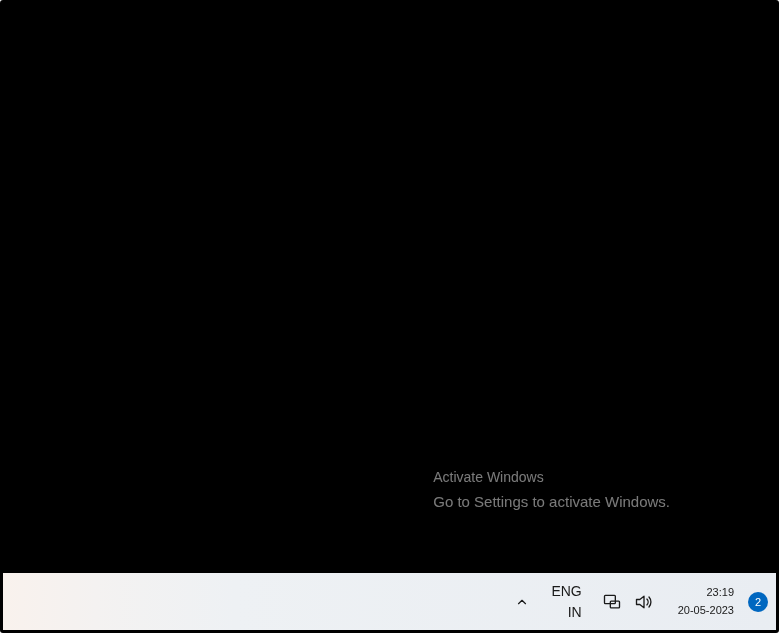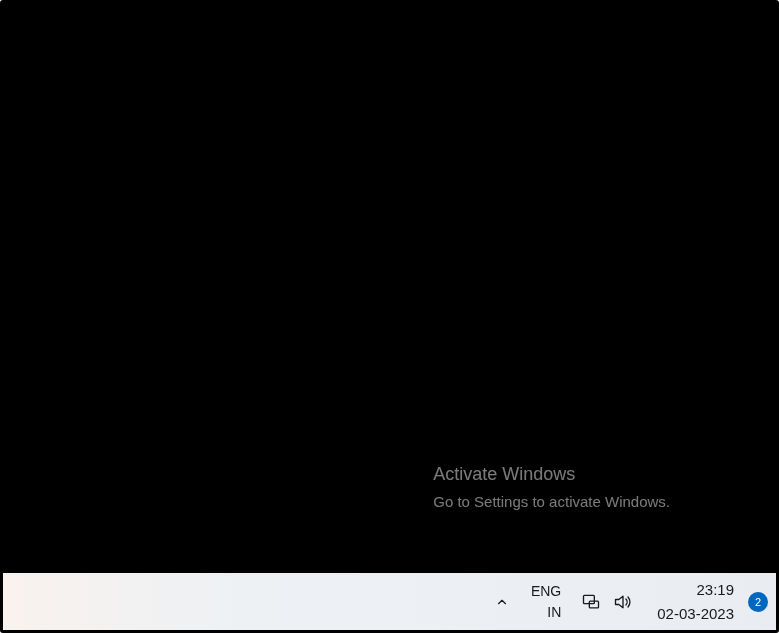--- a/index.html
+++ b/index.html
@@ -32,21 +32,21 @@
       bottom: 60px;
       background: #000;
     }
     .watermark {
       position: absolute;
       right: 106px;
       bottom: 63px;
       color: rgba(255,255,255,0.48);
     }
     .watermark-title {
-      font-size: 18px;
+      font-size: 14px;
       font-weight: 400;
       margin-bottom: 4px;
     }
     .watermark-sub {
       font-size: 15px;
       font-weight: 400;
       margin-top: 8px;
     }
     .taskbar {
       position: absolute;
@@ -96,21 +96,21 @@
       width: 20px;
       height: 20px;
       stroke: #1a1a1a;
       fill: none;
     }
     .clock {
       display: flex;
       flex-direction: column;
       align-items: flex-end;
       justify-content: center;
-      font-size: 15px;
+      font-size: 11px;
       line-height: 1.55;
       cursor: pointer;
       padding: 0 2px 0 8px;
     }
     .notif-badge {
       width: 20px;
       height: 20px;
       border-radius: 50%;
       background: #0067c0;
       color: #fff;
@@ -154,20 +154,20 @@
     </svg>
     <svg viewBox="0 0 24 24" stroke-width="1.6" stroke-linecap="round" stroke-linejoin="round">
       <polygon points="3 9 7 9 12 5 12 19 7 15 3 15 3 9"></polygon>
       <path d="M15.5 8.5a5 5 0 0 1 0 7"></path>
       <path d="M18 6a9 9 0 0 1 0 12"></path>
     </svg>
   </div>
 
   <div class="clock">
     <span>23:19</span>
-    <span>02-03-2023</span>
+    <span>20-05-2023</span>
   </div>
 
   <div class="notif-badge">
     <span>2</span>
   </div>
 
 </div>
 
 </body></html>

